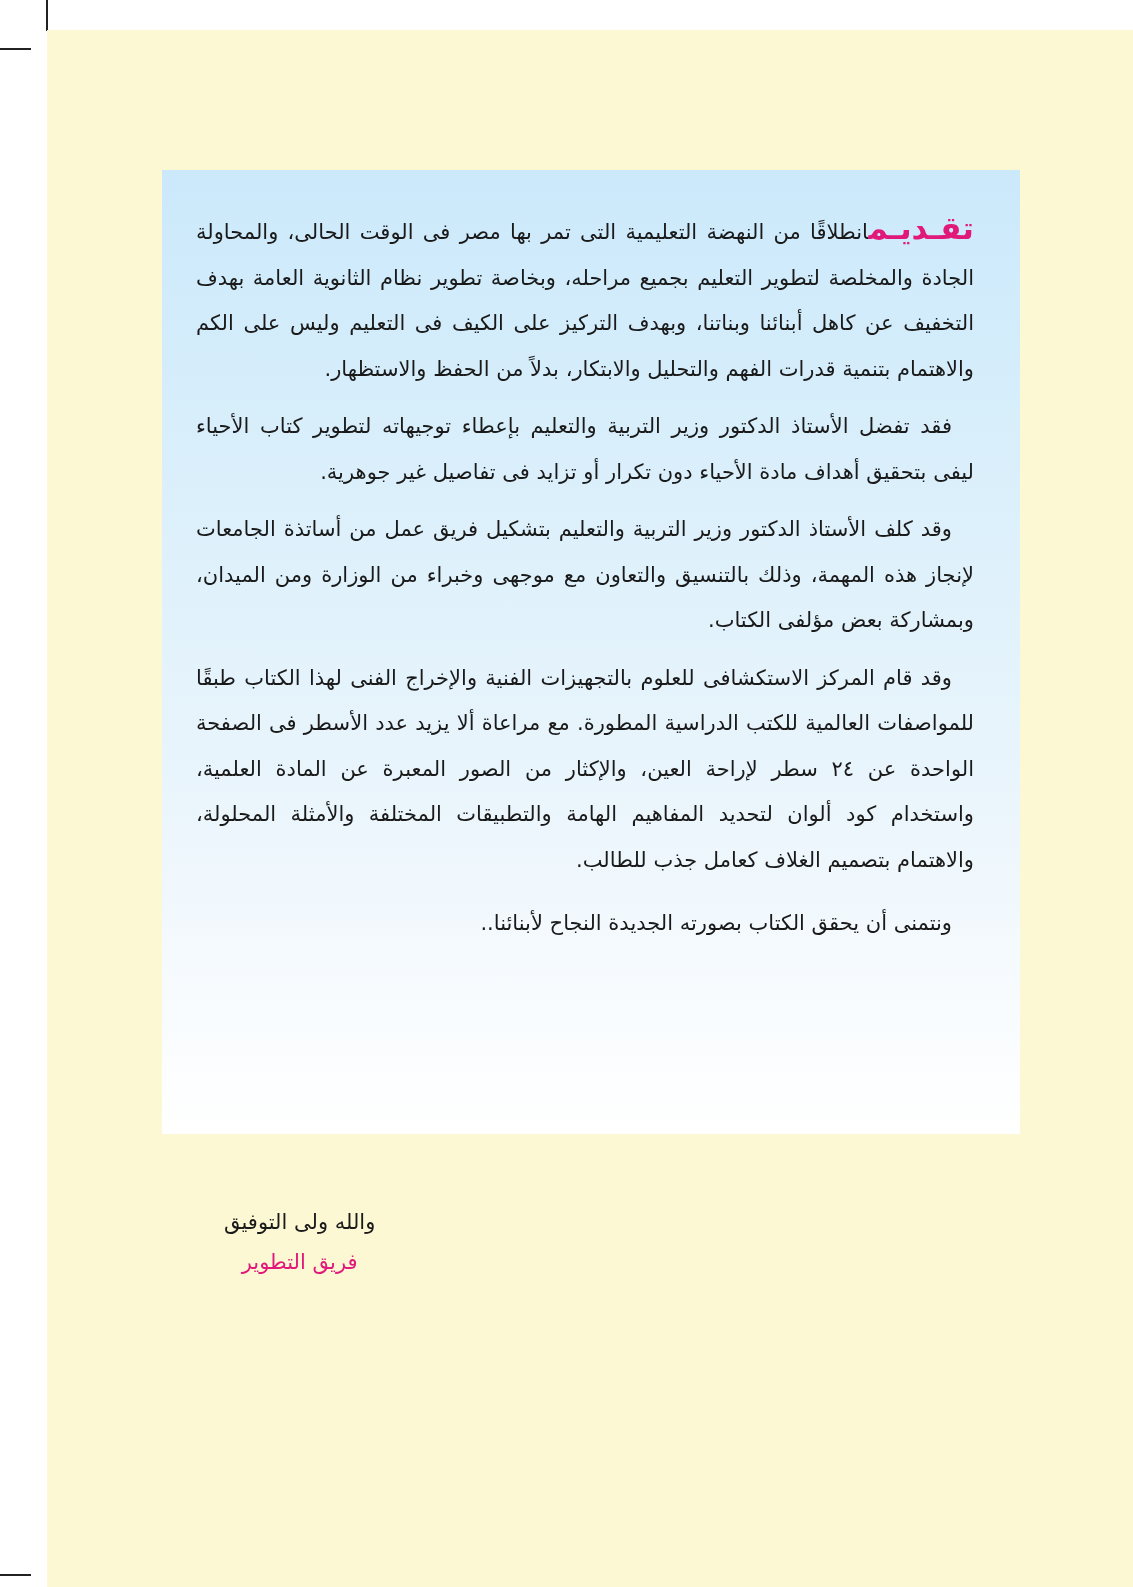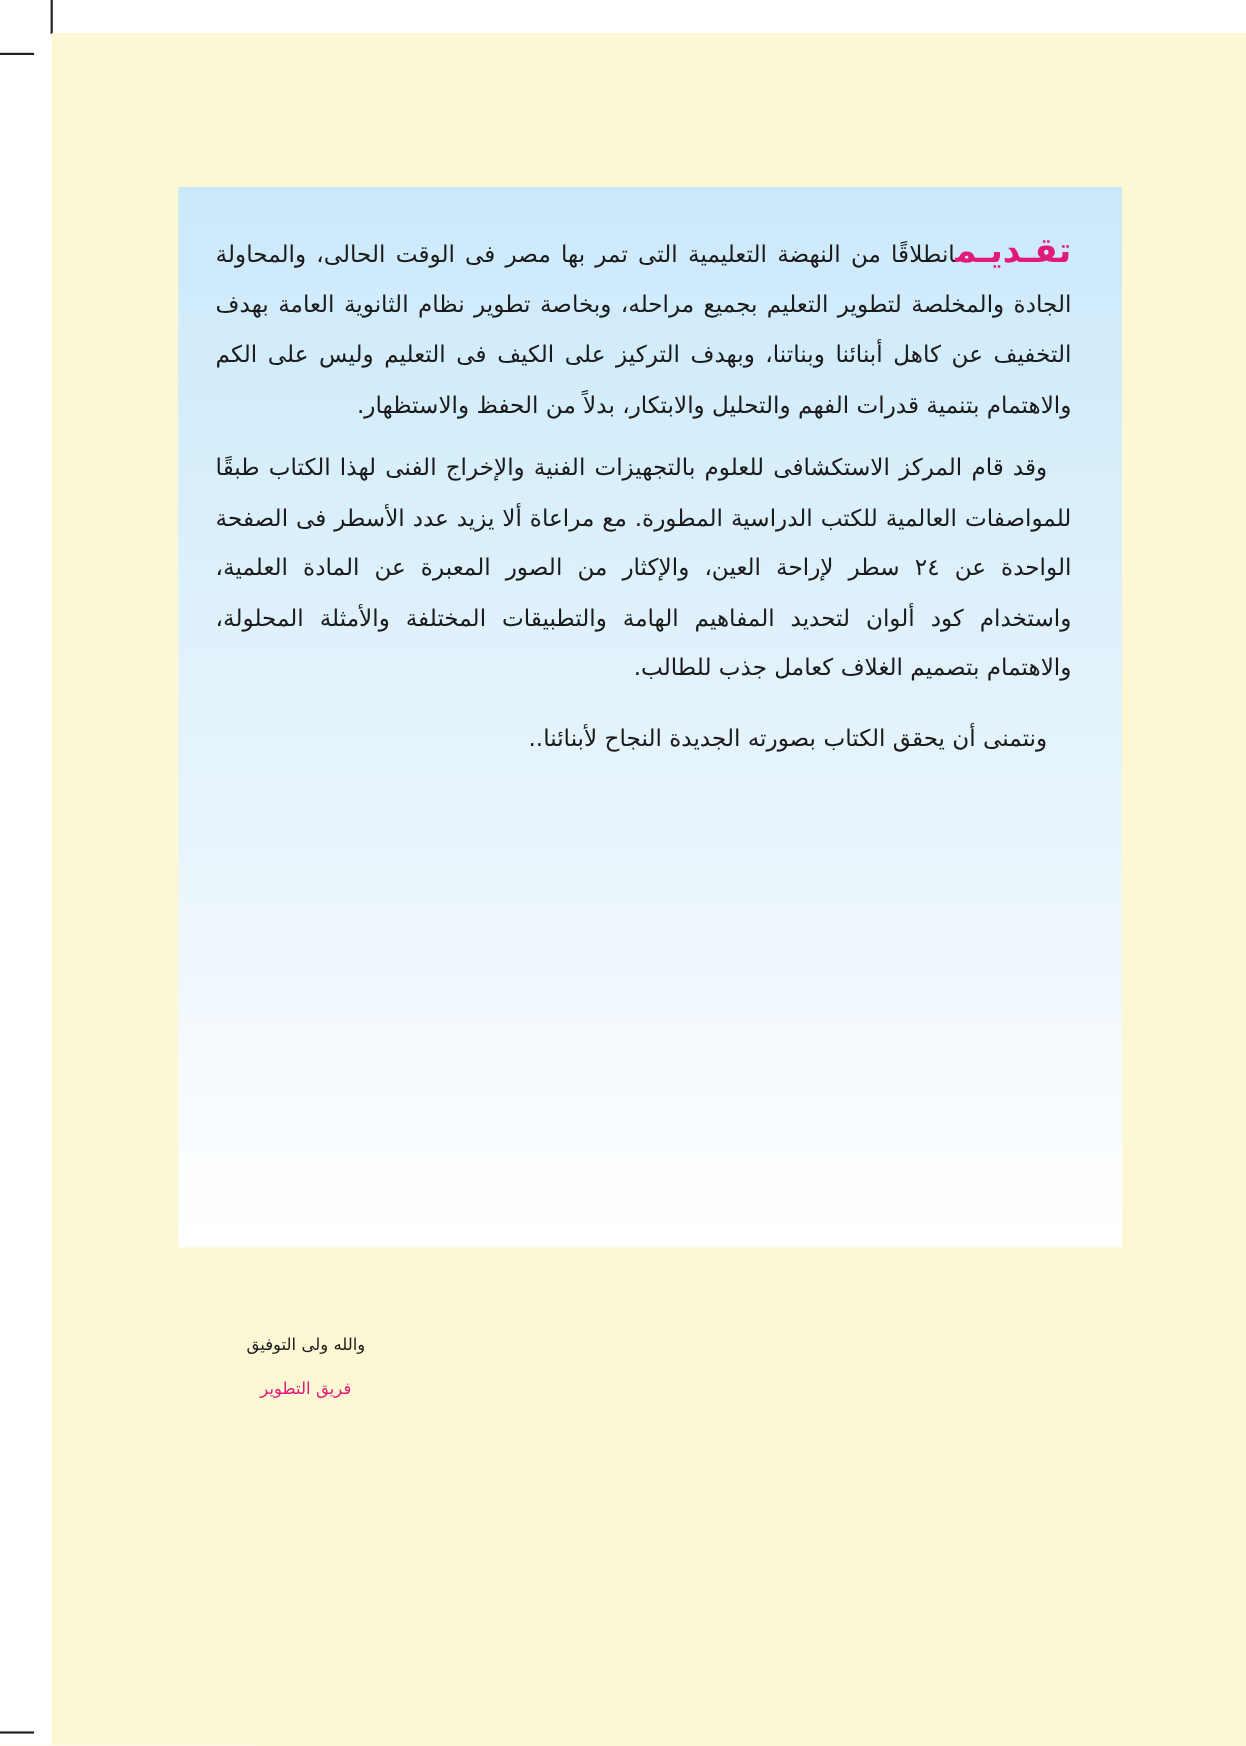--- a/index.html
+++ b/index.html
@@ -59,40 +59,42 @@
       line-height: 45px;
       margin-top: 18px;
       text-indent: 22px;
     }
     .signature {
       position: absolute;
       left: 62px;
       top: 1032px;
       direction: rtl;
       text-align: center;
-      font-size: 15px;
+      font-size: 21px;
       line-height: 40px;
     }
     .signature .committee {
       color: #e0197a;
     }
   </style>
 </head>
 <body>
 
 <div class="crop-mark" style="left:46px;top:0;width:1.5px;height:31px;"></div>
 <div class="crop-mark" style="left:0;top:48px;width:31px;height:1.5px;"></div>
 <div class="crop-mark" style="left:0;top:1574px;width:31px;height:1.5px;"></div>
 
 <div class="page"></div>
 
 <div class="content-box">
   <p class="para first">
     <span class="title">تقـديـم</span><span>انطلاقًا من النهضة التعليمية التى تمر بها مصر فى الوقت الحالى، والمحاولة الجادة والمخلصة لتطوير التعليم بجميع مراحله، وبخاصة تطوير نظام الثانوية العامة بهدف التخفيف عن كاهل أبنائنا وبناتنا، وبهدف التركيز على الكيف فى التعليم وليس على الكم والاهتمام بتنمية قدرات الفهم والتحليل والابتكار، بدلاً من الحفظ والاستظهار.</span>
   </p>
+  <p class="para indent">فقد تفضل الأستاذ الدكتور وزير التربية والتعليم بإعطاء توجيهاته لتطوير كتاب الأحياء ليفى بتحقيق أهداف مادة الأحياء دون تكرار أو تزايد فى تفاصيل غير جوهرية.</p>
+  <p class="para indent">وقد كلف الأستاذ الدكتور وزير التربية والتعليم بتشكيل فريق عمل من أساتذة الجامعات لإنجاز هذه المهمة، وذلك بالتنسيق والتعاون مع موجهى وخبراء من الوزارة ومن الميدان، وبمشاركة بعض مؤلفى الكتاب.</p>
   <p class="para indent">وقد قام المركز الاستكشافى للعلوم بالتجهيزات الفنية والإخراج الفنى لهذا الكتاب طبقًا للمواصفات العالمية للكتب الدراسية المطورة. مع مراعاة ألا يزيد عدد الأسطر فى الصفحة الواحدة عن ٢٤ سطر لإراحة العين، والإكثار من الصور المعبرة عن المادة العلمية، واستخدام كود ألوان لتحديد المفاهيم الهامة والتطبيقات المختلفة والأمثلة المحلولة، والاهتمام بتصميم الغلاف كعامل جذب للطالب.</p>
   <p class="closing">ونتمنى أن يحقق الكتاب بصورته الجديدة النجاح لأبنائنا..</p>
 
   <div class="signature">
     <div>والله ولى التوفيق</div>
     <div class="committee">فريق التطوير</div>
   </div>
 </div>
 
 </body></html>

